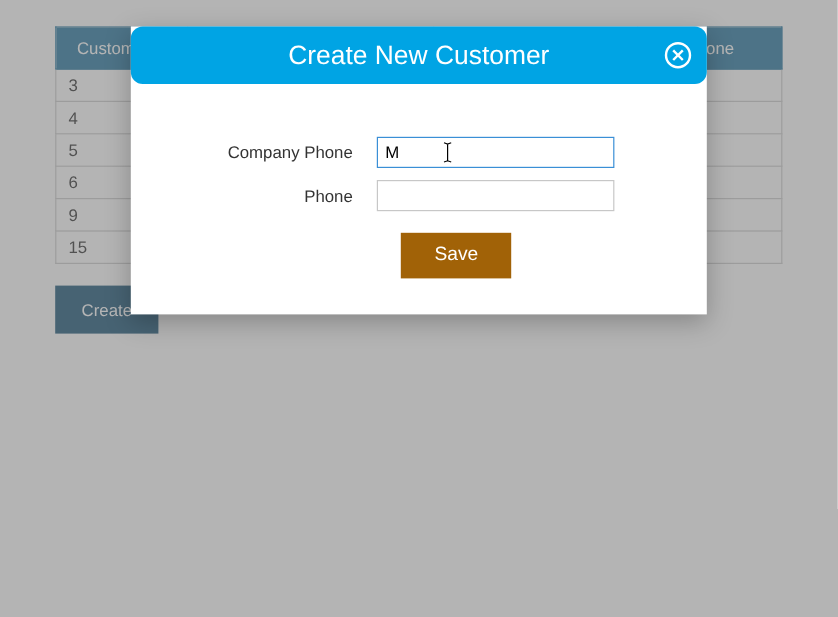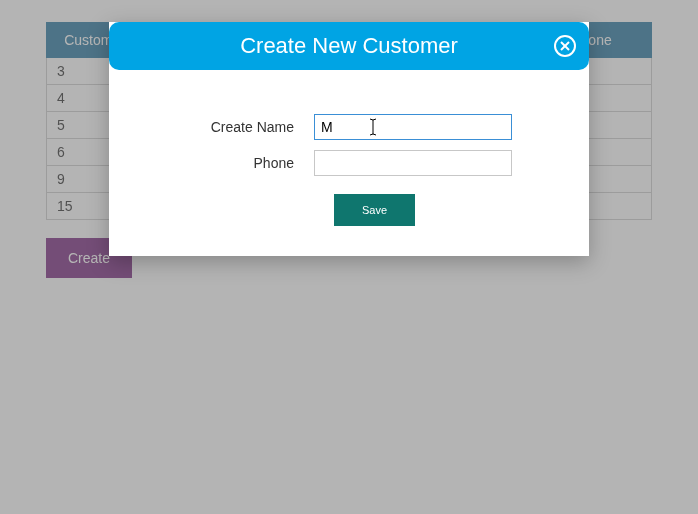--- a/index.html
+++ b/index.html
@@ -37,21 +37,21 @@
     font-size: 14px;
     overflow: hidden;
     white-space: nowrap;
   }
   .col-id { width: 110px; }
   .col-company { width: auto; }
   .col-contact { width: 170px; }
   .col-phone { width: 120px; }
   .create-btn {
     margin-top: 18px;
-    background: #701a75;
+    background: #0c4a6e;
     color: #fff;
     border: none;
     padding: 12px 22px;
     font-size: 14px;
     cursor: pointer;
   }
   .overlay {
     position: absolute;
     inset: 0;
     background: rgba(120,120,120,0.55);
@@ -112,25 +112,25 @@
     outline: none;
   }
   .form-input.focused {
     border: 1px solid #3a8fd6;
   }
   .save-row {
     margin-top: 18px;
     padding-left: 185px;
   }
   .save-btn {
-    background: #0f766e;
+    background: #a16207;
     color: #fff;
     border: none;
     padding: 10px 28px;
-    font-size: 11px;
+    font-size: 16px;
     cursor: pointer;
     text-align: center;
   }
   .cursor-caret {
     position: absolute;
     width: 16px;
     height: 18px;
     pointer-events: none;
   }
 </style>
@@ -196,21 +196,21 @@
       <span class="close-icon">
         <svg viewBox="0 0 24 24" width="24" height="24">
           <circle cx="12" cy="12" r="10" fill="none" stroke="#fff" stroke-width="2"></circle>
           <line x1="8" y1="8" x2="16" y2="16" stroke="#fff" stroke-width="2"></line>
           <line x1="16" y1="8" x2="8" y2="16" stroke="#fff" stroke-width="2"></line>
         </svg>
       </span>
     </div>
     <div class="modal-body">
       <div class="form-row" style="position:relative;">
-        <div class="form-label">Create Name</div>
+        <div class="form-label">Company Phone</div>
         <input type="text" class="form-input focused" value="M" style="">
         <span class="cursor-caret" style="left:216px; top:4px;">
           <svg viewBox="0 0 16 18" width="16" height="18">
             <path d="M5 1 L8 2 L11 1 M8 2 L8 16 M5 17 L8 16 L11 17" stroke="#000" stroke-width="1" fill="none"></path>
           </svg>
         </span>
       </div>
       <div class="form-row">
         <div class="form-label">Phone</div>
         <input type="text" class="form-input" value="" style="">

